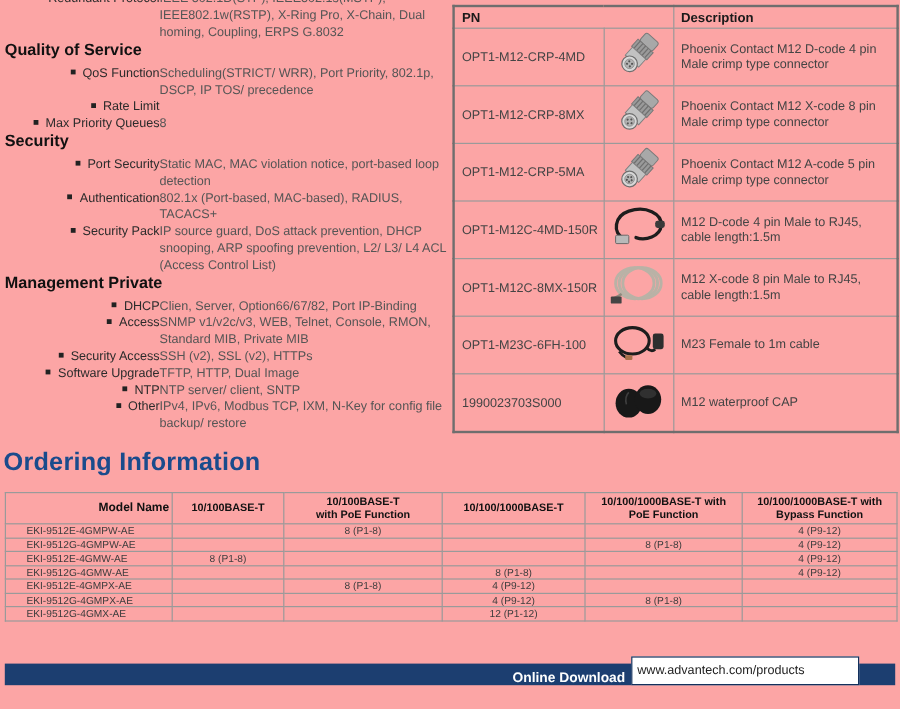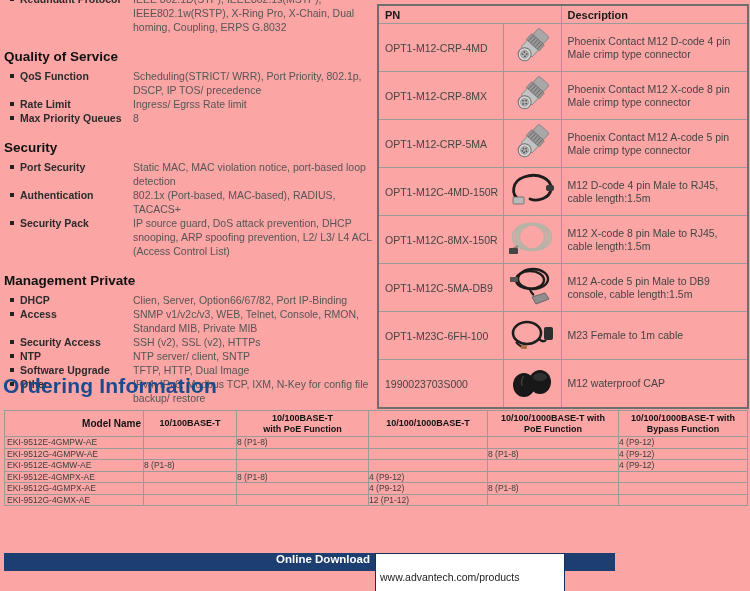--- a/index.html
+++ b/index.html
@@ -2,52 +2,52 @@
 <html><head>
 <meta charset="utf-8">
 <style>
   html,body{margin:0;padding:0;background:#fff;}
   .page{position:relative;width:750px;height:591px;background:#fca5a5;overflow:hidden;
         font-family:"Liberation Sans",sans-serif;color:#444;}
 
   
   .spec-col{position:absolute;left:4px;top:-8px;width:372px;}
   .srow{display:flex;align-items:flex-start;}
-  .lbl{width:123px;flex:none;font-weight:bold;color:#2b2b2b;font-size:10.5px;line-height:14px;padding-left:6px;}
+  .lbl{width:123px;flex:none;font-weight:normal;color:#2b2b2b;font-size:10.5px;line-height:14px;padding-left:6px;text-align:right;}
   .sq{display:inline-block;width:4px;height:4px;background:#222;margin-right:6px;vertical-align:2px;}
   .val{flex:1;font-size:10.5px;line-height:14px;color:#555;white-space:pre-line;}
-  .stitle{font-size:13.5px;font-weight:bold;color:#111;line-height:16px;margin:15px 0 4px 0;}
+  .stitle{font-size:13.5px;font-weight:bold;color:#111;line-height:16px;margin:0 0 4px 0;}
 
   
   .pn-table{position:absolute;left:377px;top:4px;width:370px;border-collapse:collapse;table-layout:fixed;
             border:2px solid #6e6e6e;}
   .pn-table th,.pn-table td{border:1px solid #9a9a9a;}
   .pn-table th{height:15px;font-size:11px;font-weight:bold;color:#1a1a1a;text-align:left;padding:1px 0 1px 6px;}
   .pn-table td{height:43px;vertical-align:middle;}
   .pn-cell{font-size:10.5px;color:#444;padding-left:6px;}
   .img-cell{text-align:center;}
   .desc-cell{font-size:10.5px;color:#444;padding:2px 16px 2px 6px;white-space:pre-line;line-height:13px;}
 
   
   .order-title{position:absolute;left:3px;top:374px;font-size:21px;font-weight:bold;color:#1a4b8c;letter-spacing:0.2px;}
   .order-table{position:absolute;left:4px;top:410px;width:743px;border-collapse:collapse;table-layout:fixed;
                border:1.5px solid #5a5a5a;}
   .order-table th,.order-table td{border:1px solid #9a9a9a;}
   .order-table th{height:25px;font-size:9px;font-weight:bold;color:#111;text-align:center;
                   white-space:pre-line;line-height:11px;padding:0 2px;}
   .order-table th.model-h{text-align:right;padding-left:4px;font-size:10px;}
-  .order-table td{height:10.5px;font-size:8.5px;line-height:10px;color:#3d3d3d;padding:0;}
-  .order-table td.model-cell{text-align:left;padding-left:2px;}
+  .order-table td{height:10.5px;font-size:8.5px;line-height:10px;color:#3d3d3d;text-align:center;padding:0;}
+  .order-table td.model-cell{text-align:left;padding-left:17px;}
 
   
-  .footer-bar{position:absolute;left:4px;top:553px;width:611px;height:18px;background:#1c3e70;
-              display:flex;align-items:flex-start;justify-content:flex-end;}
+  .footer-bar{position:absolute;left:4px;top:553px;width:742px;height:18px;background:#1c3e70;
+              display:flex;align-items:flex-end;justify-content:flex-end;}
   .dl-label{color:#fff;font-size:11.5px;font-weight:bold;margin-right:5px;}
-  .url-box{width:180px;height:14px;background:#fff;border:1px solid #13305c;margin-right:50px;
-           font-size:10.5px;line-height:14px;color:#222;padding:16px 4px;overflow:hidden;}
+  .url-box{width:180px;height:14px;background:#fff;border:1px solid #13305c;margin-right:30px;
+           font-size:10.5px;line-height:14px;color:#222;padding:4px 4px;overflow:hidden;}
 </style>
 </head>
 <body>
 
 <div class="page">
 
   <div class="spec-col">
 
     <div class="srow">
       <div class="lbl"><span class="sq"></span><span>Redundant Protocol</span></div>
@@ -57,21 +57,20 @@
     </div>
 
     <div class="stitle">Quality of Service</div>
     <div class="srow">
       <div class="lbl"><span class="sq"></span><span>QoS Function</span></div>
       <div class="val">Scheduling(STRICT/ WRR), Port Priority, 802.1p,
 DSCP, IP TOS/ precedence</div>
     </div>
     <div class="srow">
       <div class="lbl"><span class="sq"></span><span>Rate Limit</span></div>
-      <div class="val">Ingress/ Egrss Rate limit</div>
     </div>
     <div class="srow">
       <div class="lbl"><span class="sq"></span><span>Max Priority Queues</span></div>
       <div class="val">8</div>
     </div>
 
     <div class="stitle">Security</div>
     <div class="srow">
       <div class="lbl"><span class="sq"></span><span>Port Security</span></div>
       <div class="val">Static MAC, MAC violation notice, port-based loop
@@ -96,26 +95,26 @@
     <div class="srow">
       <div class="lbl"><span class="sq"></span><span>Access</span></div>
       <div class="val">SNMP v1/v2c/v3, WEB, Telnet, Console, RMON,
 Standard MIB, Private MIB</div>
     </div>
     <div class="srow">
       <div class="lbl"><span class="sq"></span><span>Security Access</span></div>
       <div class="val">SSH (v2), SSL (v2), HTTPs</div>
     </div>
     <div class="srow">
+      <div class="lbl"><span class="sq"></span><span>Software Upgrade</span></div>
+      <div class="val">TFTP, HTTP, Dual Image</div>
+    </div>
+    <div class="srow">
       <div class="lbl"><span class="sq"></span><span>NTP</span></div>
       <div class="val">NTP server/ client, SNTP</div>
-    </div>
-    <div class="srow">
-      <div class="lbl"><span class="sq"></span><span>Software Upgrade</span></div>
-      <div class="val">TFTP, HTTP, Dual Image</div>
     </div>
     <div class="srow">
       <div class="lbl"><span class="sq"></span><span>Other</span></div>
       <div class="val">IPv4, IPv6, Modbus TCP, IXM, N-Key for config file
 backup/ restore</div>
     </div>
   </div>
 
   <table class="pn-table">
     <colgroup>
@@ -237,36 +236,20 @@
             <ellipse cx="21" cy="19" rx="16" ry="13"></ellipse>
           </g>
           <path d="M10 28 C 7 30, 5 31, 3 32" stroke="#8f887c" stroke-width="2.2" fill="none"></path>
           <rect x="1" y="30" width="9" height="6" rx="1" fill="#444"></rect>
         </svg>
       </td>
       <td class="desc-cell">M12 X-code 8 pin Male to RJ45,
 cable length:1.5m</td>
     </tr>
 
-    <tr>
-      <td class="pn-cell">OPT1-M12C-5MA-DB9</td>
-      <td class="img-cell">
-        <svg width="48" height="40" viewBox="0 0 48 40">
-          <g fill="none" stroke="#1d1d1d" stroke-width="2.4">
-            <ellipse cx="25" cy="13" rx="15" ry="10"></ellipse>
-            <ellipse cx="22" cy="14" rx="14" ry="9"></ellipse>
-          </g>
-          <rect x="2" y="11" width="8" height="5" fill="#555"></rect>
-          <path d="M22 24 C 24 27, 24 28, 26 29" stroke="#1d1d1d" stroke-width="2.2" fill="none"></path>
-          <path d="M24 31 l13 -4 l4 6 l-13 5 z" fill="#8f8f8f" stroke="#555" stroke-width="0.8"></path>
-        </svg>
-      </td>
-      <td class="desc-cell">M12 A-code 5 pin Male to DB9
-console, cable length:1.5m</td>
-    </tr>
 
     <tr>
       <td class="pn-cell">OPT1-M23C-6FH-100</td>
       <td class="img-cell">
         <svg width="48" height="36" viewBox="0 0 48 36">
           <ellipse cx="19" cy="17" rx="14" ry="11" fill="none" stroke="#1d1d1d" stroke-width="2.6"></ellipse>
           <path d="M31 23 C 34 26, 36 26, 38 24" stroke="#1d1d1d" stroke-width="2.4" fill="none"></path>
           <rect x="36" y="11" width="9" height="13" rx="2" fill="#2e2e2e"></rect>
           <path d="M8 26 C 10 29, 12 30, 14 31" stroke="#1d1d1d" stroke-width="2.2" fill="none"></path>
           <rect x="13" y="29" width="6" height="4" rx="1" fill="#a9714a"></rect>
@@ -331,20 +314,28 @@
     </tr>
     <tr>
       <td class="model-cell">EKI-9512E-4GMW-AE</td>
       <td>8 (P1-8)</td>
       <td></td>
       <td></td>
       <td></td>
       <td>4 (P9-12)</td>
     </tr>
     <tr>
+      <td class="model-cell">EKI-9512G-4GMW-AE</td>
+      <td></td>
+      <td></td>
+      <td>8 (P1-8)</td>
+      <td></td>
+      <td>4 (P9-12)</td>
+    </tr>
+    <tr>
       <td class="model-cell">EKI-9512E-4GMPX-AE</td>
       <td></td>
       <td>8 (P1-8)</td>
       <td>4 (P9-12)</td>
       <td></td>
       <td></td>
     </tr>
     <tr>
       <td class="model-cell">EKI-9512G-4GMPX-AE</td>
       <td></td>

